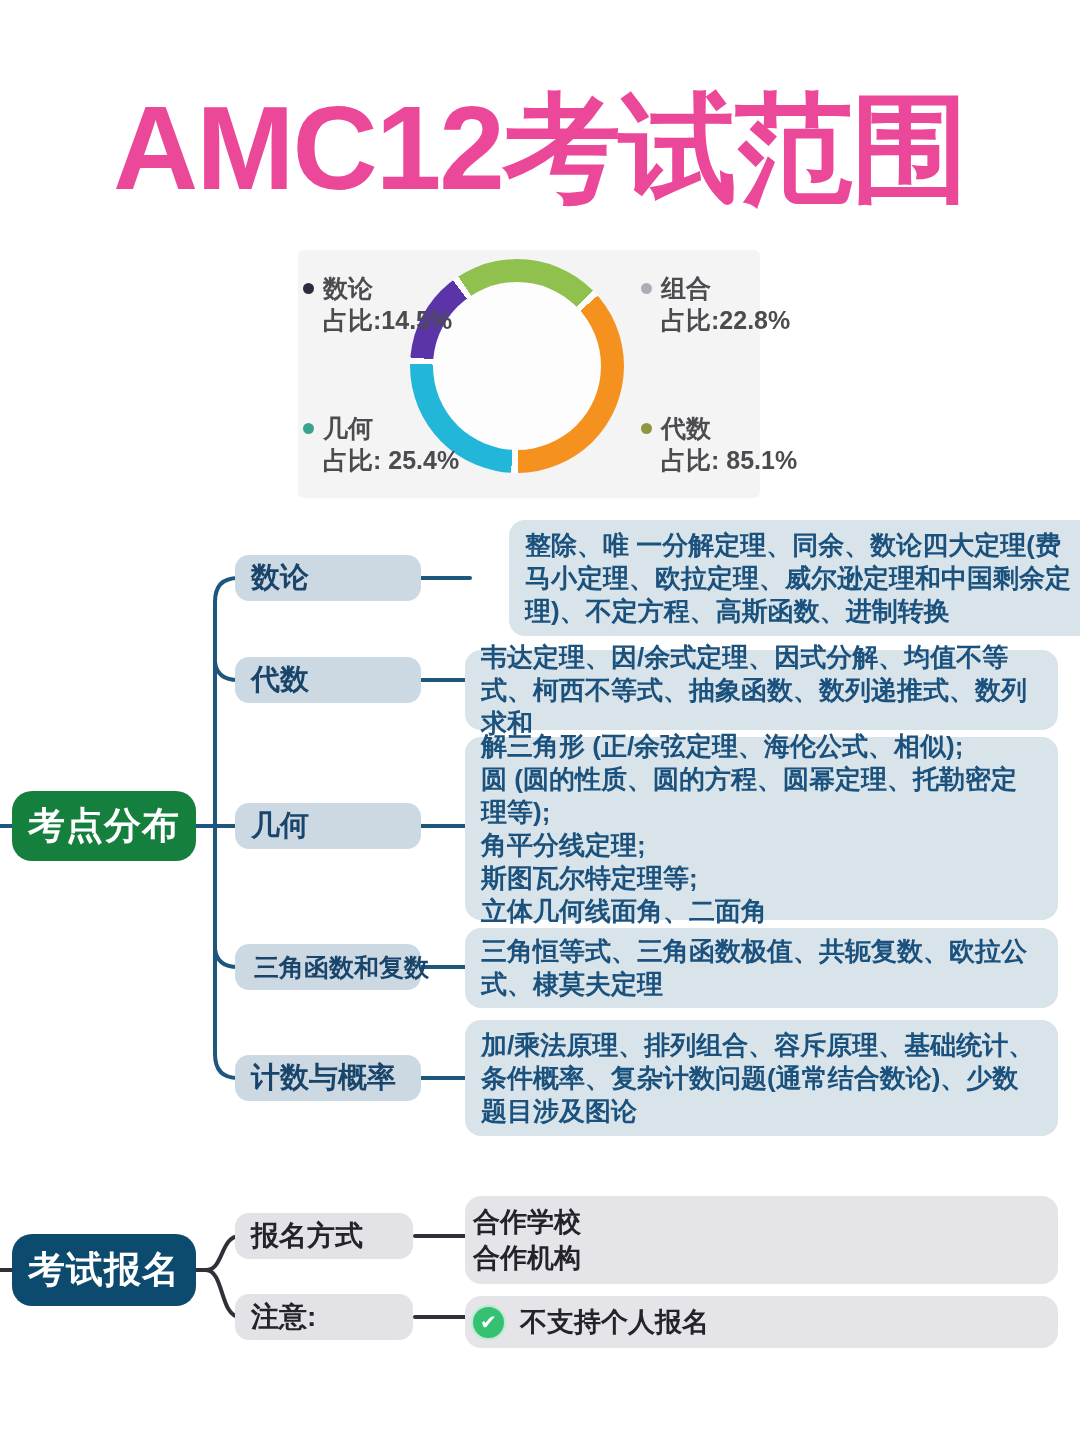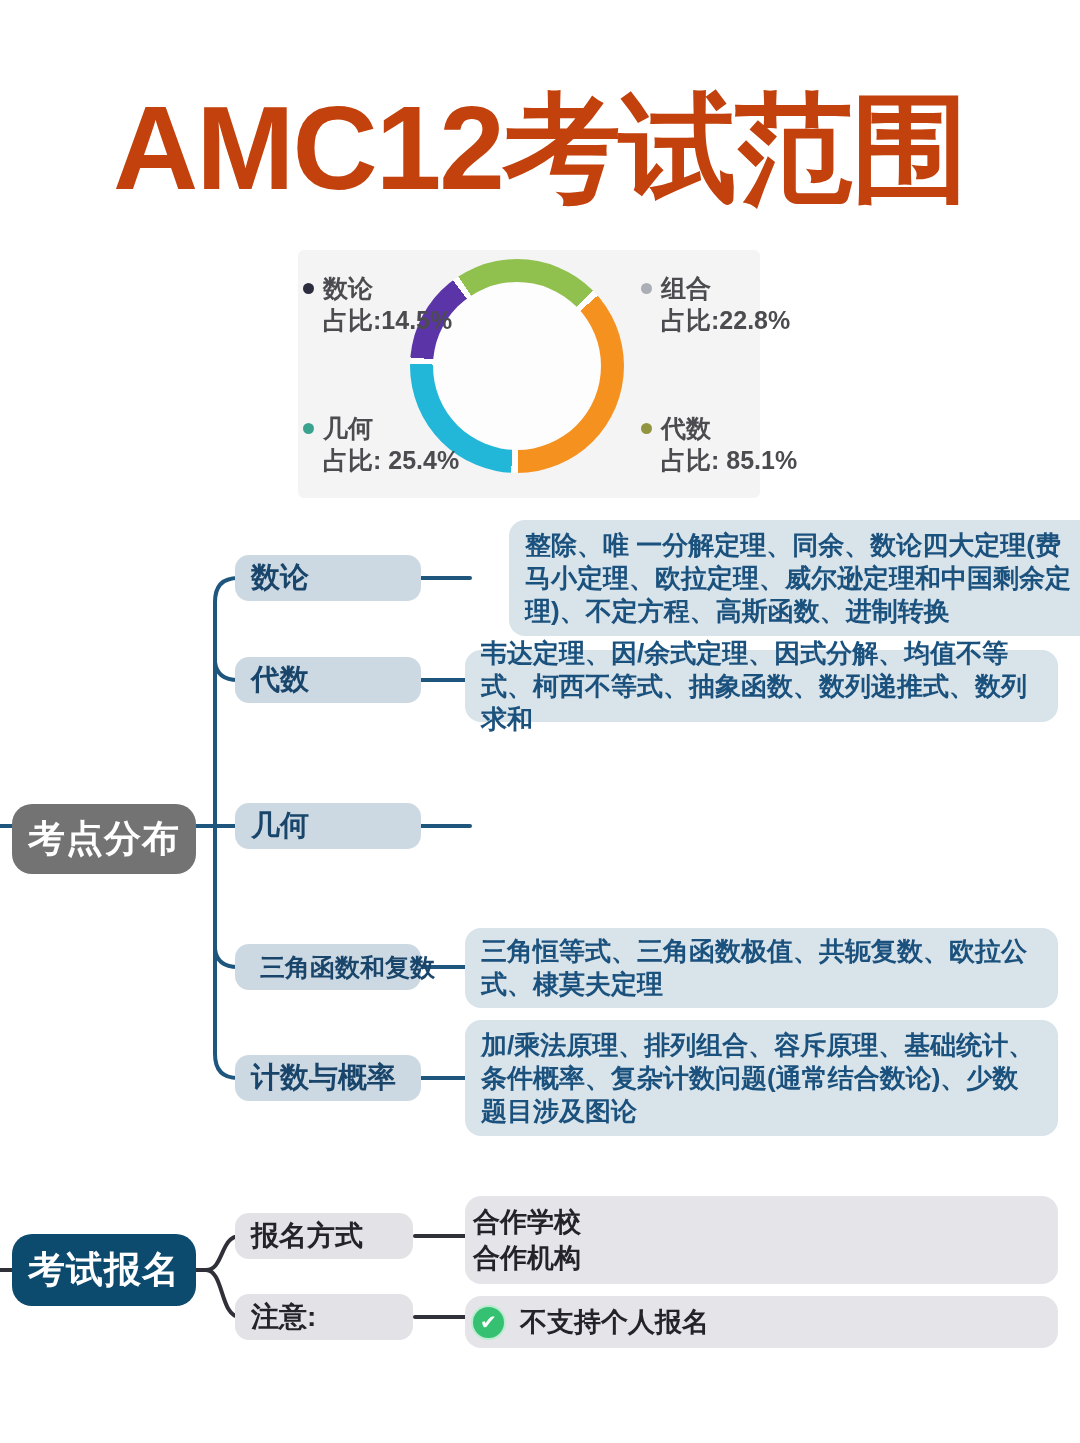--- a/index.html
+++ b/index.html
@@ -1,21 +1,21 @@
 <!DOCTYPE html>
 <html><head>
 <meta charset="utf-8">
 <style>
   html,body{margin:0;padding:0;background:#ffffff;}
   body{font-family:"Liberation Sans","DejaVu Sans",sans-serif;}
   .page{position:relative;width:1080px;height:1443px;background:#ffffff;overflow:hidden;}
 
   
   .title{position:absolute;left:0;top:84px;width:1080px;text-align:center;
-    font-size:118px;font-weight:900;color:#c2410c;letter-spacing:-2px;line-height:1.1;}
+    font-size:118px;font-weight:900;color:#ec4899;letter-spacing:-2px;line-height:1.1;}
 
   
   .chart-panel{position:absolute;left:298px;top:250px;width:462px;height:248px;
     background:#f4f4f5;border-radius:6px;}
   .donut{position:absolute;left:410px;top:259px;width:214px;height:214px;border-radius:50%;}
   .donut .hole{position:absolute;left:23px;top:23px;width:168px;height:168px;border-radius:50%;background:#fdfdfd;}
   .legend{position:absolute;display:flex;align-items:flex-start;}
   .legend .bullet{width:11px;height:11px;border-radius:50%;margin:11px 9px 0 0;flex:none;}
   .legend .ltxt{font-size:25px;font-weight:bold;color:#4c4c50;line-height:32px;white-space:nowrap;}
   .lg-tl{left:303px;top:272px;}
@@ -23,35 +23,35 @@
   .lg-bl{left:303px;top:412px;}
   .lg-br{left:641px;top:412px;}
 
   
   .connectors{position:absolute;left:0;top:0;}
 
   
   .root{position:absolute;left:12px;width:184px;border-radius:20px;
     display:flex;align-items:center;justify-content:center;
     color:#ffffff;font-weight:bold;font-size:37px;letter-spacing:1px;}
-  .root-topics{top:791px;height:70px;background:#737373;margin-top:13px;}
+  .root-topics{top:791px;height:70px;background:#15803d;}
   .root-reg{top:1234px;height:72px;background:#0c4a6e;}
 
   .branch{position:absolute;left:235px;width:186px;height:46px;border-radius:14px;
     background:#cdd9e2;display:flex;align-items:center;
     color:#19456b;font-weight:bold;font-size:29px;padding-left:16px;box-sizing:border-box;white-space:nowrap;}
   .br-0{top:555px;} .br-1{top:657px;} .br-2{top:803px;}
-  .br-3{top:944px;font-size:25px;padding-left:25px;} .br-4{top:1055px;}
+  .br-3{top:944px;font-size:25px;padding-left:19px;} .br-4{top:1055px;}
 
   .detail{position:absolute;left:465px;width:593px;border-radius:16px;
     background:#d8e3ea;display:flex;align-items:center;
     color:#1b517d;font-weight:bold;font-size:26px;line-height:33px;
     padding:8px 16px;box-sizing:border-box;white-space:pre-line;}
   .dt-0{top:520px;height:116px;margin-left:44px;}
-  .dt-1{top:650px;height:72px;}
+  .dt-1{top:650px;height:80px;}
   .dt-2{top:737px;height:183px;}
   .dt-3{top:928px;height:80px;}
   .dt-4{top:1020px;height:116px;}
 
   
   .branch2{position:absolute;left:235px;width:178px;height:46px;border-radius:14px;
     background:#e3e3e7;display:flex;align-items:center;
     color:#232329;font-weight:bold;font-size:28px;padding-left:16px;box-sizing:border-box;white-space:nowrap;}
   .b2-0{top:1213px;} .b2-1{top:1294px;}
 
@@ -132,20 +132,25 @@
   <div class="root root-topics">考点分布</div>
 
   <div class="branch br-0">数论</div>
   <div class="branch br-1">代数</div>
   <div class="branch br-2">几何</div>
   <div class="branch br-3">三角函数和复数</div>
   <div class="branch br-4">计数与概率</div>
 
   <div class="detail dt-0">整除、唯 一分解定理、同余、数论四大定理(费马小定理、欧拉定理、威尔逊定理和中国剩余定理)、不定方程、高斯函数、进制转换</div>
   <div class="detail dt-1">韦达定理、因/余式定理、因式分解、均值不等式、柯西不等式、抽象函数、数列递推式、数列求和</div>
+  <div class="detail dt-2">解三角形 (正/余弦定理、海伦公式、相似);
+圆 (圆的性质、圆的方程、圆幂定理、托勒密定理等);
+角平分线定理;
+斯图瓦尔特定理等;
+立体几何线面角、二面角</div>
   <div class="detail dt-3">三角恒等式、三角函数极值、共轭复数、欧拉公式、棣莫夫定理</div>
   <div class="detail dt-4">加/乘法原理、排列组合、容斥原理、基础统计、条件概率、复杂计数问题(通常结合数论)、少数题目涉及图论</div>
 
   <div class="root root-reg">考试报名</div>
 
   <div class="branch2 b2-1">注意:</div>
   <div class="branch2 b2-0">报名方式</div>
 
   <div class="detail2 d2-0">合作学校
 合作机构</div>

